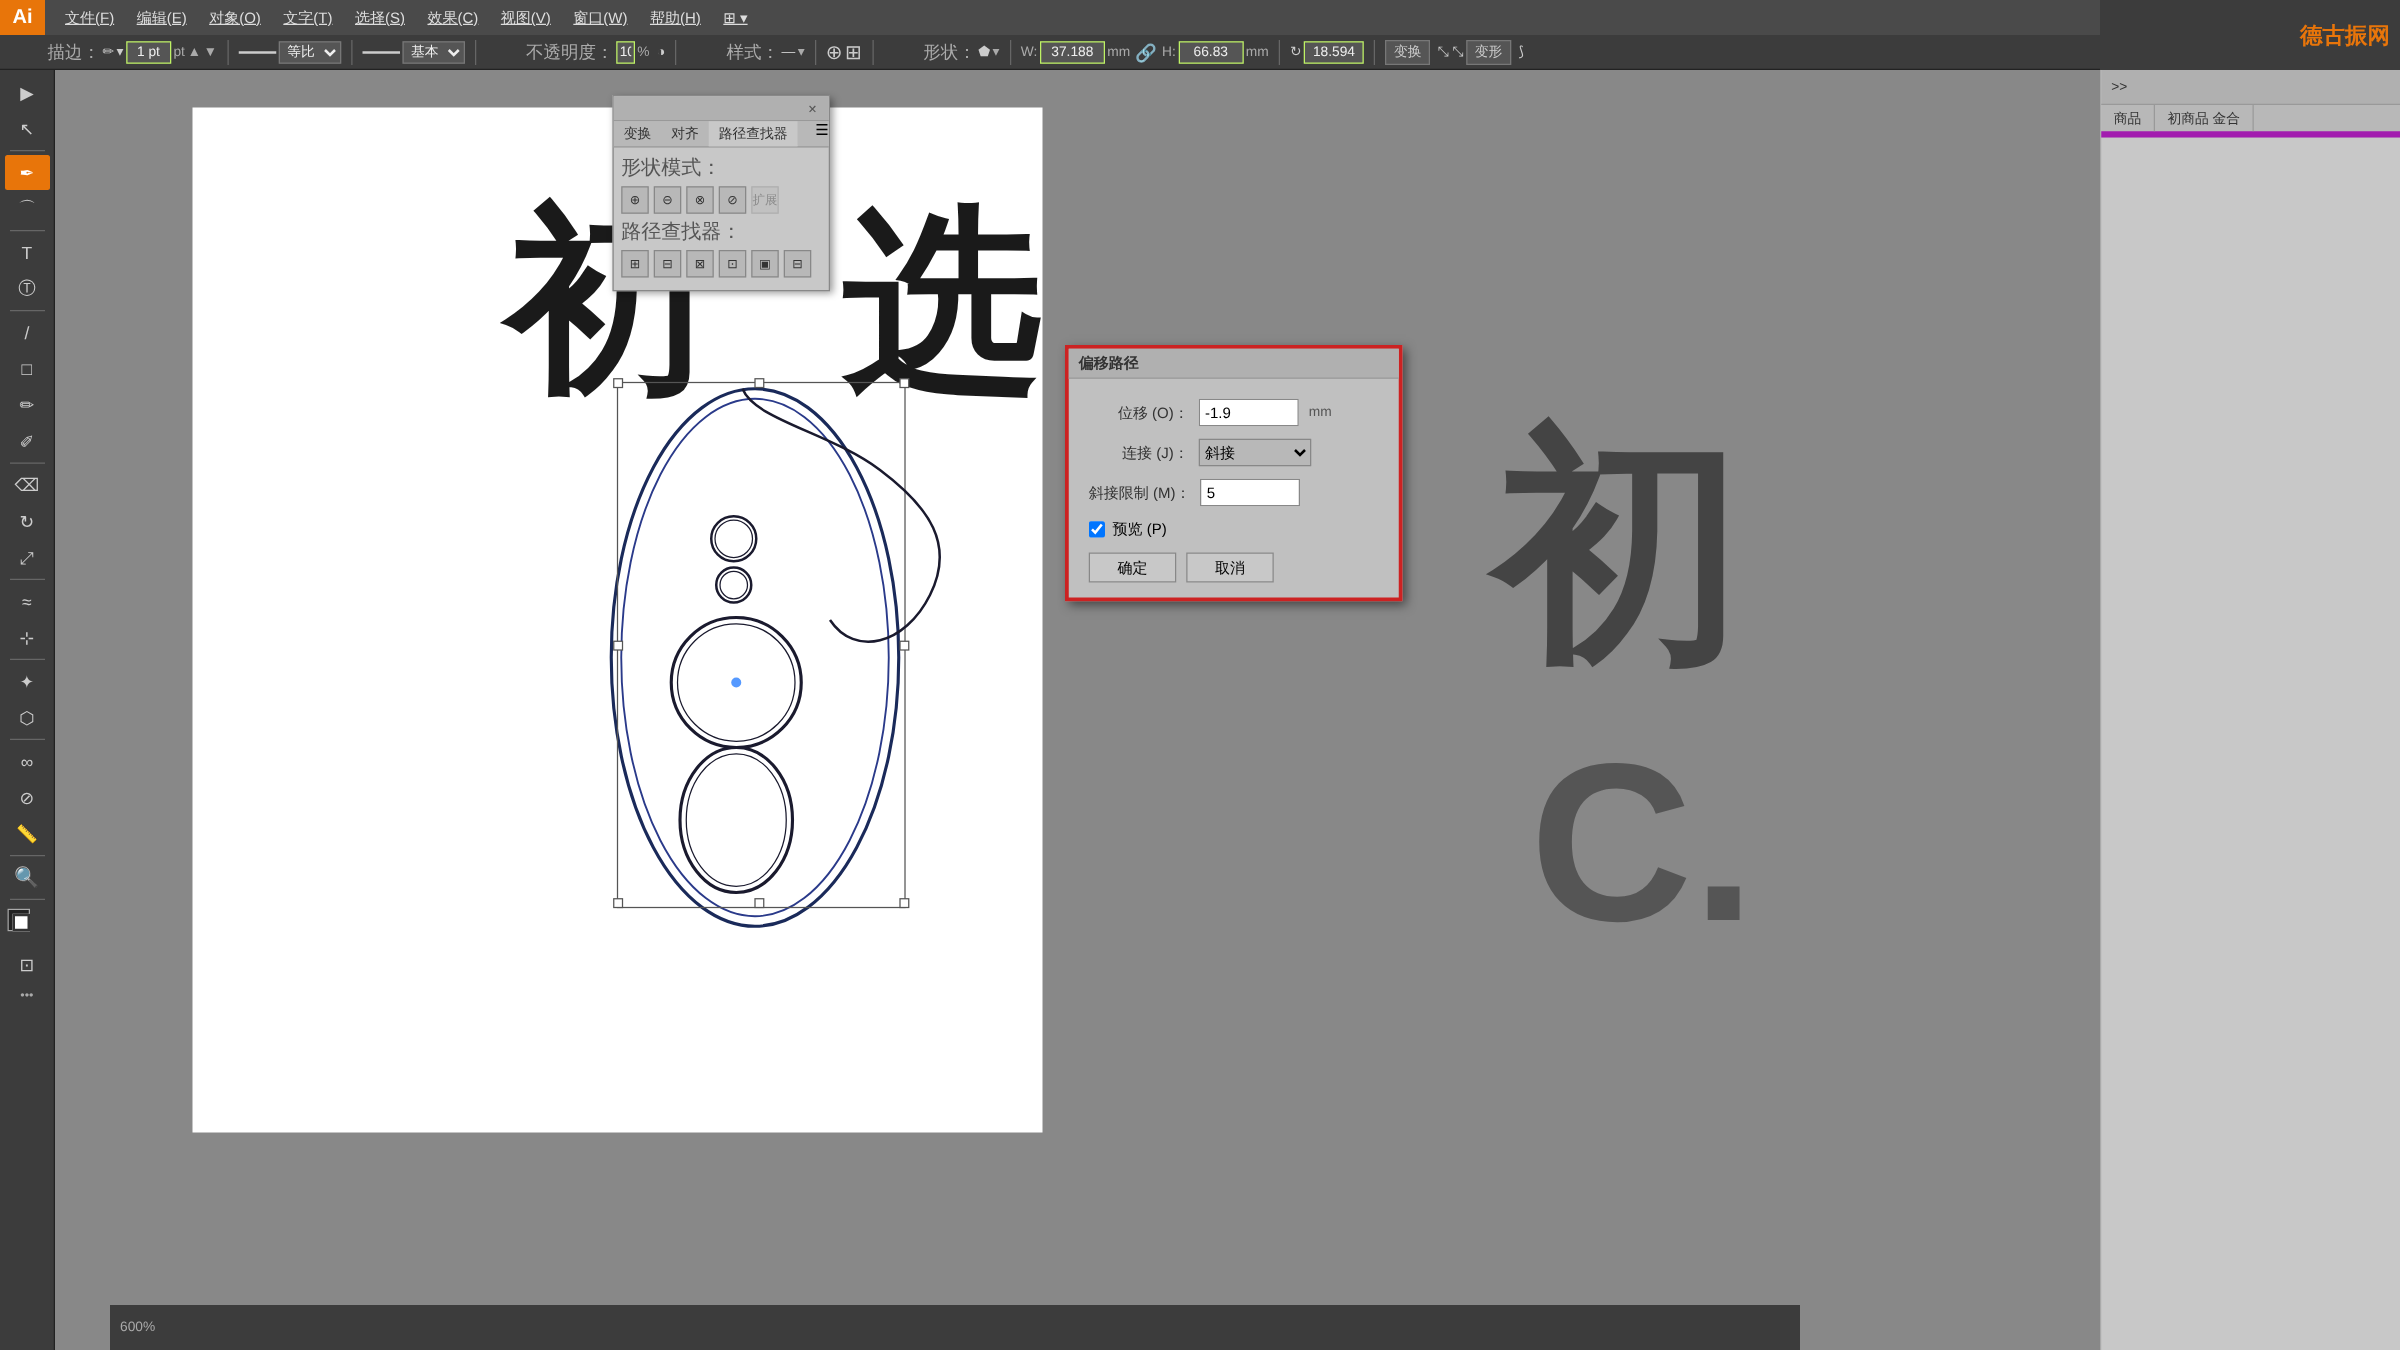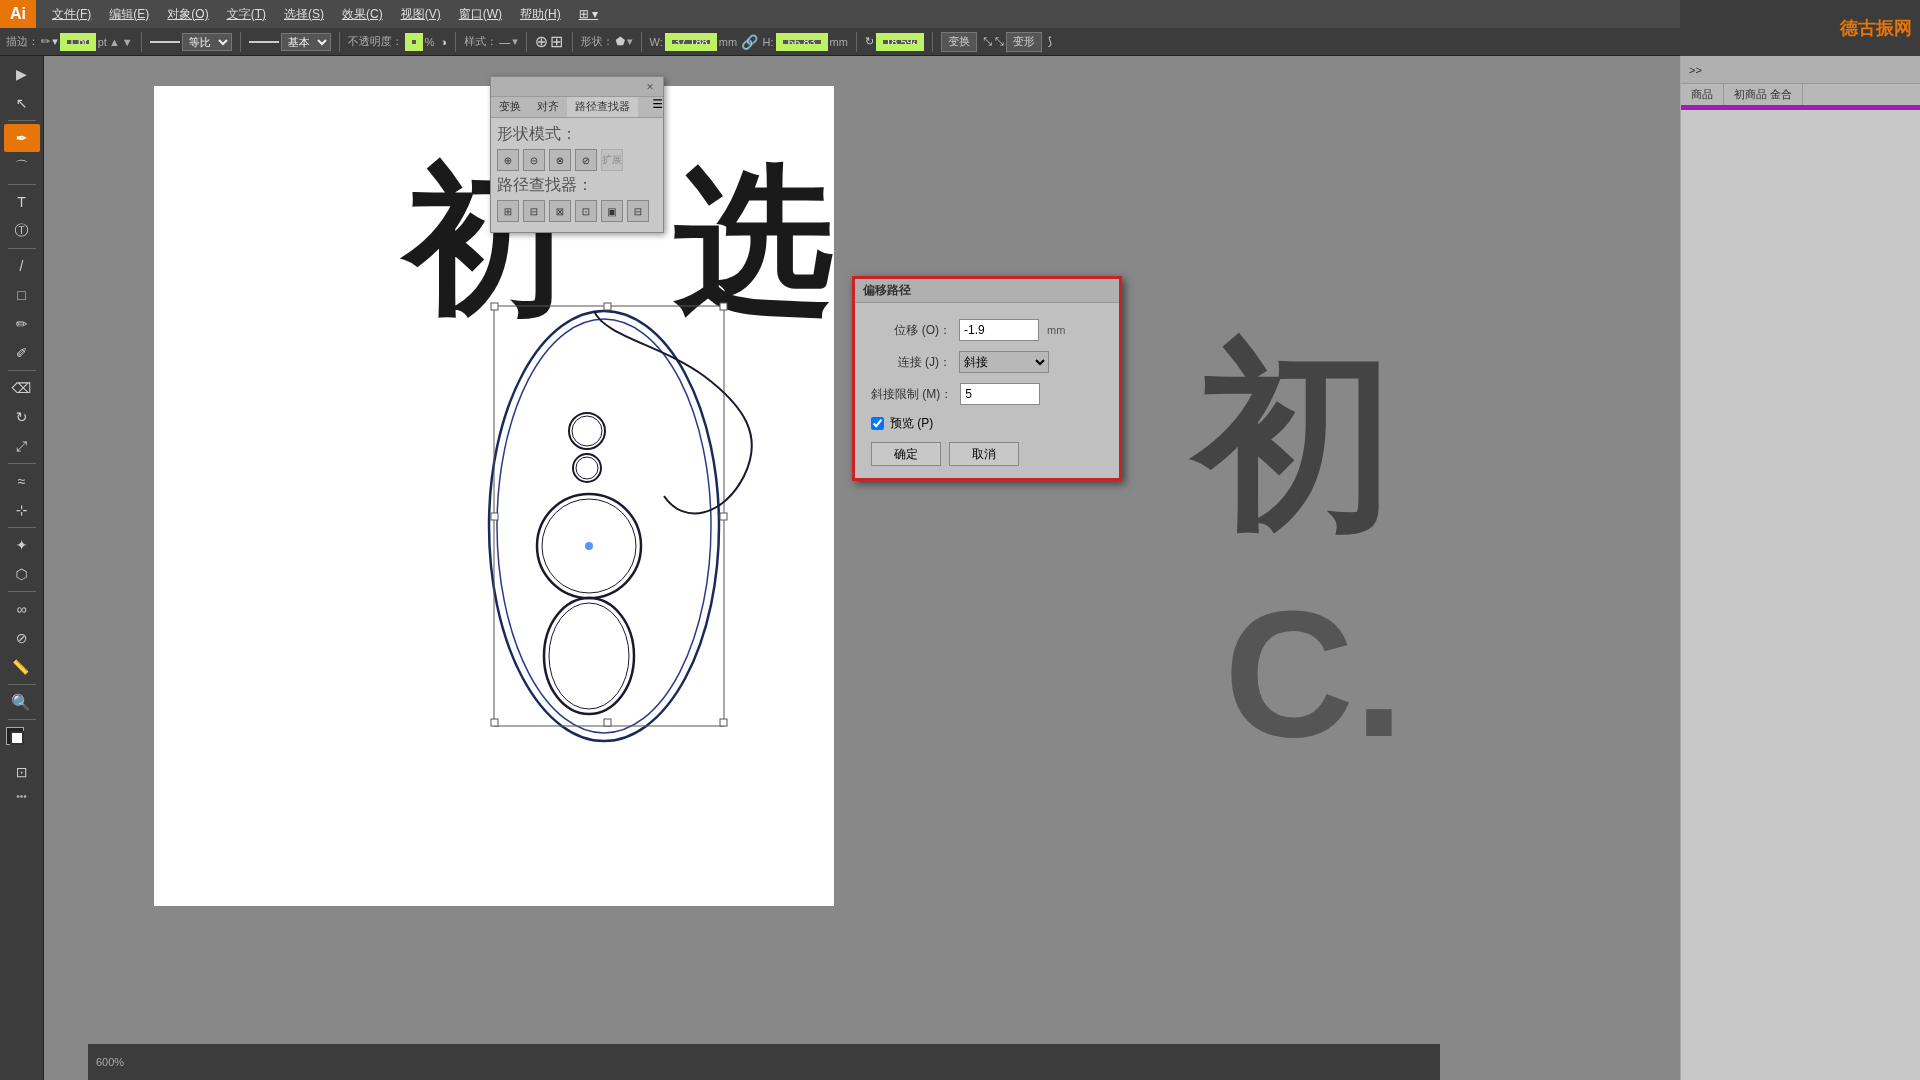--- a/index.html
+++ b/index.html
@@ -35,23 +35,23 @@
     }
 
     
     #options-bar {
       width: 100%; height: 28px; background: #3c3c3c; display: flex; align-items: center;
       padding: 0 6px; gap: 4px; border-bottom: 1px solid #222;
     }
     .opt-item {
       display: flex; align-items: center; gap: 2px; color: #ccc; font-size: 11px;
     }
-    .opt-label { color: #aaa; font-size: 11px; }
+    .opt-label { color: #aaa; font-size: 14px; margin-left: 32px; }
     .opt-input {
-      width: 40px; height: 18px; background: #555; border: 7px solid #bef264; color: #eee;
+      width: 40px; height: 18px; background: #555; border: 1px solid #bef264; color: #eee;
       font-size: 11px; text-align: center; padding: 0 2px;
     }
     .opt-select {
       height: 18px; background: #555; border: 1px solid #777; color: #eee;
       font-size: 11px; padding: 0 2px;
     }
     .opt-divider {
       width: 1px; height: 20px; background: #666; margin: 0 4px;
     }
     .opt-btn {

